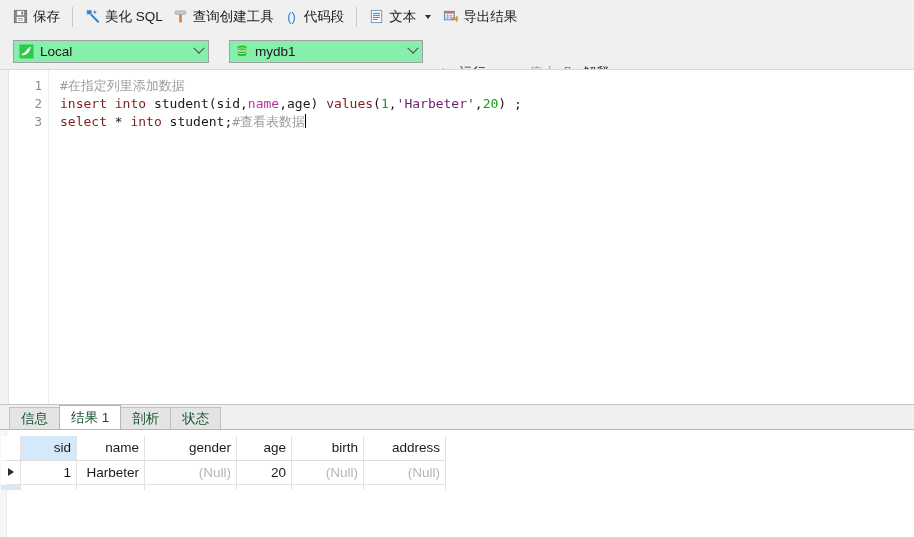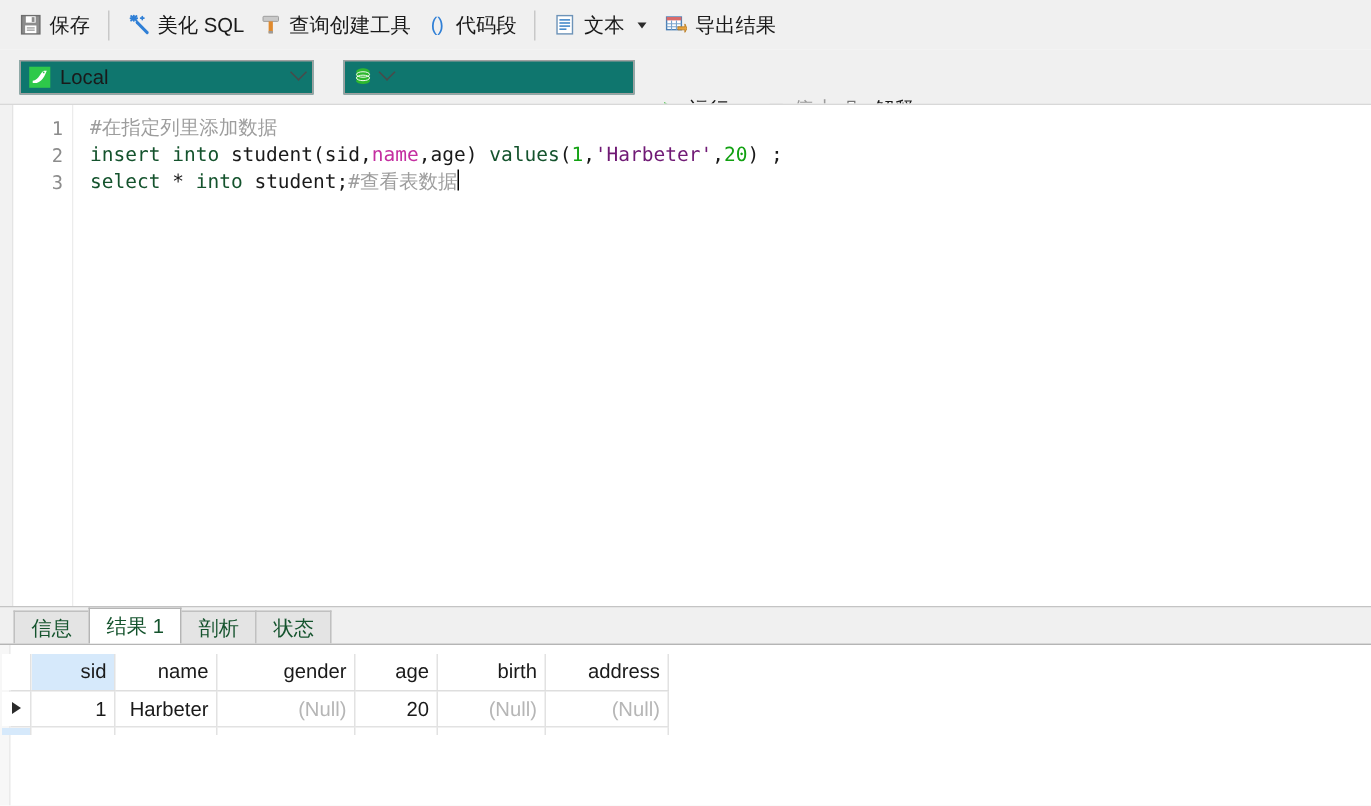--- a/index.html
+++ b/index.html
@@ -66,21 +66,21 @@
     background: #f0f0f0;
     display: flex;
     align-items: center;
     padding-left: 13px;
     box-sizing: border-box;
     flex: none;
     gap: 0;
   }
   .combo {
     height: 23px;
-    background: #0f766e;
+    background: #86efac;
     border: 1px solid #a0a0a0;
     display: flex;
     align-items: center;
     box-sizing: border-box;
     padding-left: 5px;
     cursor: default;
     position: relative;
   }
   .combo.conn { width: 196px; }
   .combo.db   { width: 194px; margin-left: 20px; }
@@ -156,21 +156,21 @@
     overflow: hidden;
   }
   .code-line {
     font-family: "DejaVu Sans Mono", "Liberation Mono", monospace;
     font-size: 13px;
     height: 18px;
     line-height: 18px;
     white-space: pre;
     color: #1a1a1a;
   }
-  .tok-kw      { color: #14532d; }
+  .tok-kw      { color: #7f1d1d; }
   .tok-num     { color: #12a112; }
   .tok-str     { color: #701a75; }
   .tok-id      { color: #c42ea0; }
   .tok-plain   { color: #1a1a1a; }
   .tok-comment { color: #9d9d9d; }
   .caret-bar {
     display: inline-block;
     width: 1px;
     height: 14px;
     background: #000;
@@ -413,20 +413,21 @@
             <ellipse cx="8" cy="8.5" rx="5" ry="2.1"></ellipse>
             <rect x="3" y="8.5" width="10" height="2.6"></rect>
             <ellipse cx="8" cy="11.1" rx="5" ry="2.1"></ellipse>
           </g>
           <g fill="none" stroke="#ffffff" stroke-width="0.7">
             <ellipse cx="8" cy="5.9" rx="5" ry="2.1"></ellipse>
             <ellipse cx="8" cy="8.5" rx="5" ry="2.1"></ellipse>
           </g>
         </svg>
       </span>
+      <span class="combo-text">mydb1</span>
       <span class="combo-arrow">
           <i class="chev"></i>
         </span>
     </div>
 
     <div class="run-group">
 
       <div class="run-item">
         <span class="icon">
           <svg width="14" height="14" viewBox="0 0 16 16">

